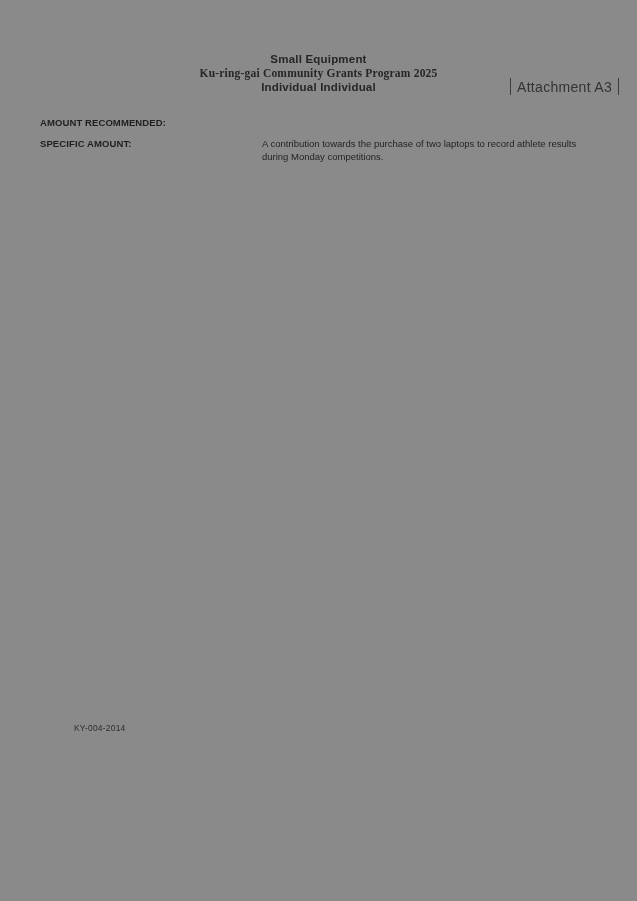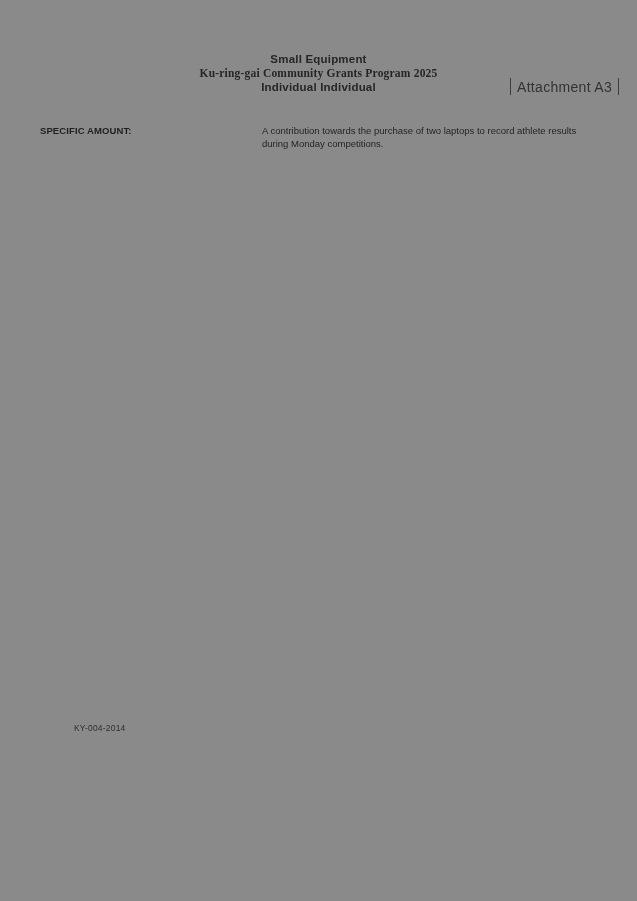--- a/index.html
+++ b/index.html
@@ -117,20 +117,21 @@
 
   <div class="attachment">
     <span class="bar"></span>
     <span class="label">Attachment A3</span>
     <span class="bar"></span>
   </div>
 
   <div class="rows">
 
     <div class="row">
+      <div class="field-label">AMOUNT RECOMMENDED:</div>
     </div>
 
     <div class="row">
       <div class="field-label">SPECIFIC AMOUNT:</div>
       <div class="field-value">A contribution towards the purchase of two laptops to record athlete results during Monday competitions.</div>
     </div>
 
   </div>
 
   <div class="footer">KY-004-2014</div>

